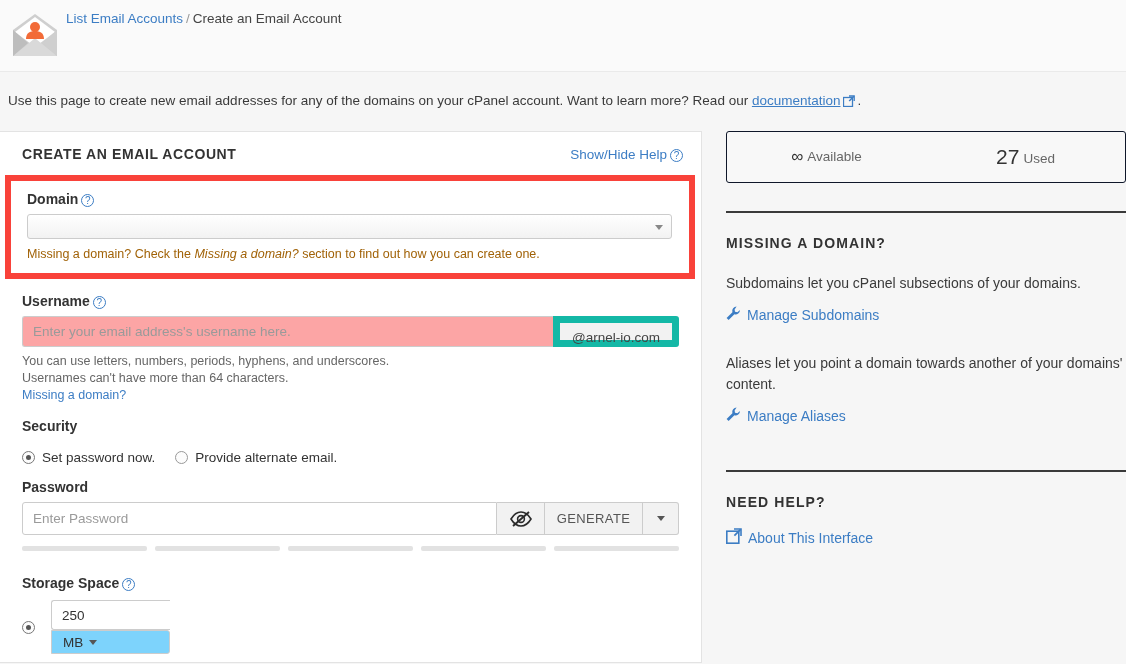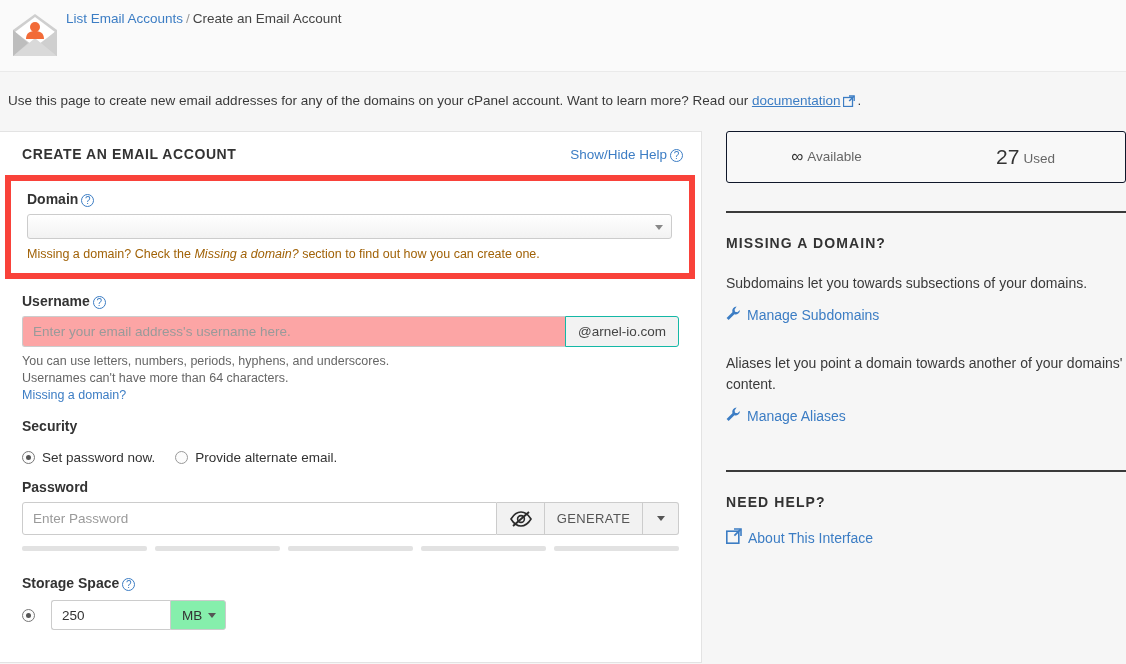--- a/index.html
+++ b/index.html
@@ -154,21 +154,21 @@
     background: #fca5a5;
     outline: none;
     font-family: "Liberation Sans", sans-serif;
   }
   .input-group .txt::placeholder { color: #9a9a9a; }
   .addon {
     flex: 0 0 auto;
     height: 31px;
     line-height: 29px;
     padding: 0 12px;
-    border: 1px solid #14b8a6;
+    border: 7px solid #14b8a6;
     border-radius: 0 3px 3px 0;
     background: #f2f2f2;
     font-size: 13.5px;
     color: #444;
   }
   .hint-list { margin-top: 6px; }
   .hint-list div { font-size: 12.5px; color: #666; line-height: 17px; }
   .inline-link { color: #3c7dc4; text-decoration: none; font-size: 12.5px; }
 
   
@@ -234,40 +234,40 @@
   .strength { display: flex; gap: 8px; margin-top: 11px; }
   .strength span {
     flex: 1 1 0;
     height: 5px;
     background: #e2e2e2;
     border-radius: 2px;
   }
 
   
   .storage-row { display: flex; align-items: center; margin-top: 9px; }
-  .storage-input-group { display: flex; margin-left: 9px; }
+  .storage-input-group { display: flex; margin-left: 9px; flex-direction: column; }
   .storage-input-group .txt {
     width: 119px;
     height: 30px;
     border: 1px solid #cccccc;
     border-right: none;
     border-radius: 3px 0 0 3px;
     padding: 0 10px;
     font-size: 13.5px;
     color: #333;
     outline: none;
     background: #fff;
     font-family: "Liberation Sans", sans-serif;
   }
   .unit-btn {
-    height: 30px;
+    height: 24px;
     padding: 0 9px 0 11px;
     border: 1px solid #cccccc;
     border-radius: 0 3px 3px 0;
-    background: #86efac;
+    background: #7dd3fc;
     font-size: 13.5px;
     color: #333;
     display: flex;
     align-items: center;
     gap: 6px;
     cursor: pointer;
   }
 
   
   .counter {
@@ -457,21 +457,21 @@
       </div>
       <div class="counter-cell">
         <span class="counter-num">27</span><span>Used</span>
       </div>
     </div>
 
     <div class="side-rule"></div>
 
     <div>
       <div class="side-head">MISSING A DOMAIN?</div>
-      <div class="side-para">Subdomains let you towards subsections of your domains.</div>
+      <div class="side-para">Subdomains let you cPanel subsections of your domains.</div>
       <a class="side-link" href="#">
         <span><svg width="15" height="15" viewBox="0 0 15 15">
               <path d="M10.6 0.6 a4.4 4.4 0 0 0-4.2 5.6 L0.6 12 l2 2 L8.4 8.2 a4.4 4.4 0 0 0 5.6-4.2 L11.4 6.2 L9 5.8 L8.6 3.4 Z" fill="#3c7dc4"></path>
             </svg></span>
         <span>Manage Subdomains</span>
       </a>
       <div class="side-gap"></div>
       <div class="side-para">Aliases let you point a domain towards another of your domains' content.</div>
       <a class="side-link" href="#">
         <span><svg width="15" height="15" viewBox="0 0 15 15">

